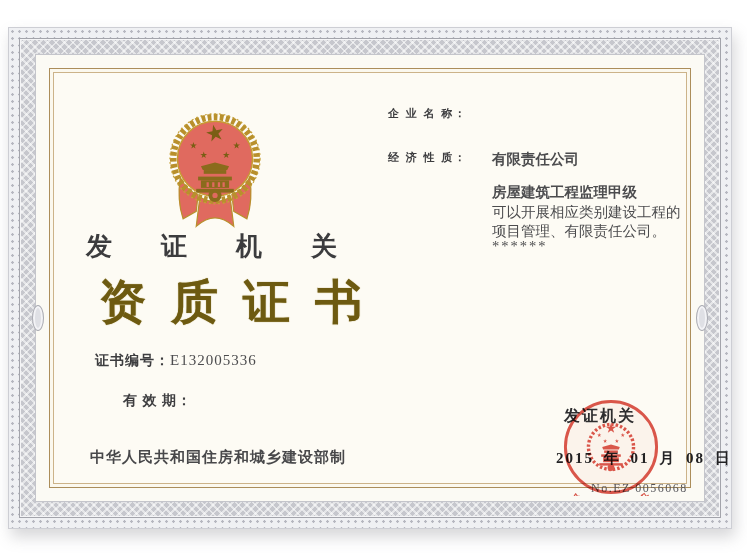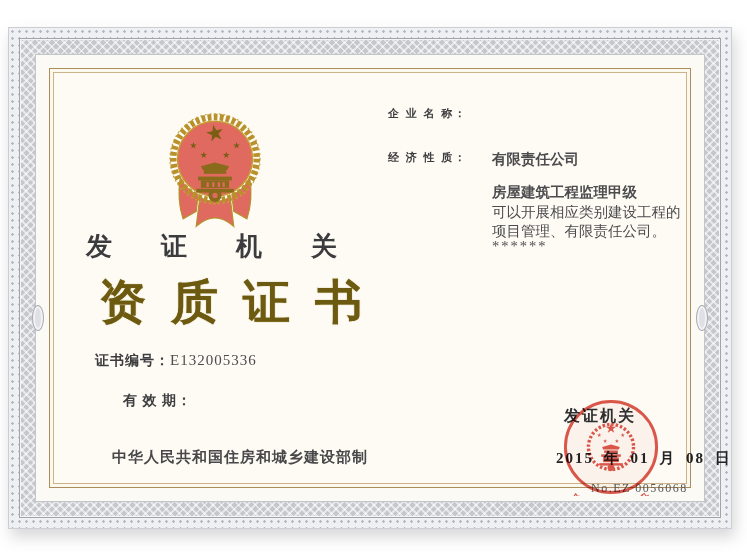--- a/index.html
+++ b/index.html
@@ -65,21 +65,20 @@
   .val{color:#4c4c4e;}
 
   .cert-row1{top:352px;}
   .cert-row2{top:392px;margin-left:28px;}
   .llabel{left:95px;font-size:14px;letter-spacing:1px;}
   .lvalue{left:170px;font-size:15px;letter-spacing:1px;text-align:right;}
 
   .issuer-line{
     left:90px;top:448px;font-size:15px;font-weight:bold;color:#48484a;
     letter-spacing:1px;
-    margin-left:22px;
   }
 
   .rlabel{left:388px;font-size:11px;font-weight:bold;color:#3d3d3f;letter-spacing:2px;}
   .rvalue{left:492px;font-size:14.5px;font-weight:bold;color:#4c4c4e;}
   .rvalue.wrap{white-space:normal;width:208px;line-height:21px;}
   .scope{left:492px;font-size:14.5px;color:#4c4c4e;}
 
   .issuing-org{
     left:524px;top:406px;font-size:16px;font-weight:bold;color:#2e2e30;
     letter-spacing:2px;z-index:2;margin-left:40px;

